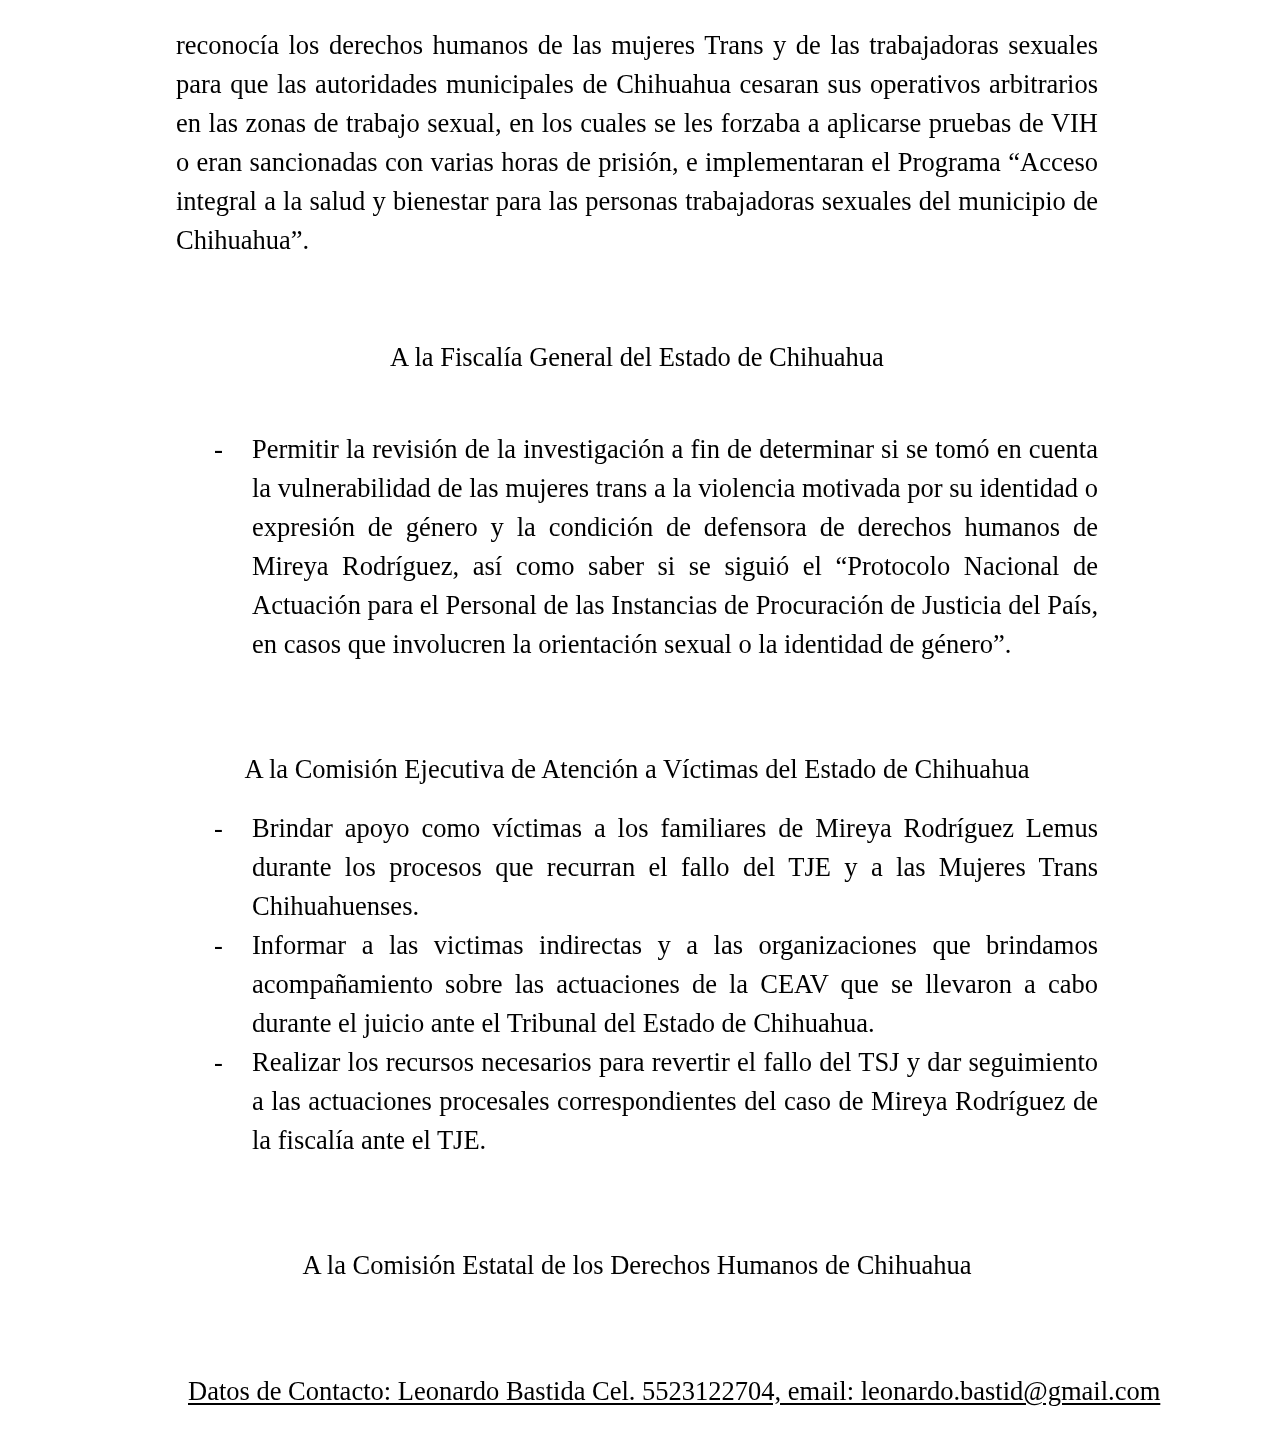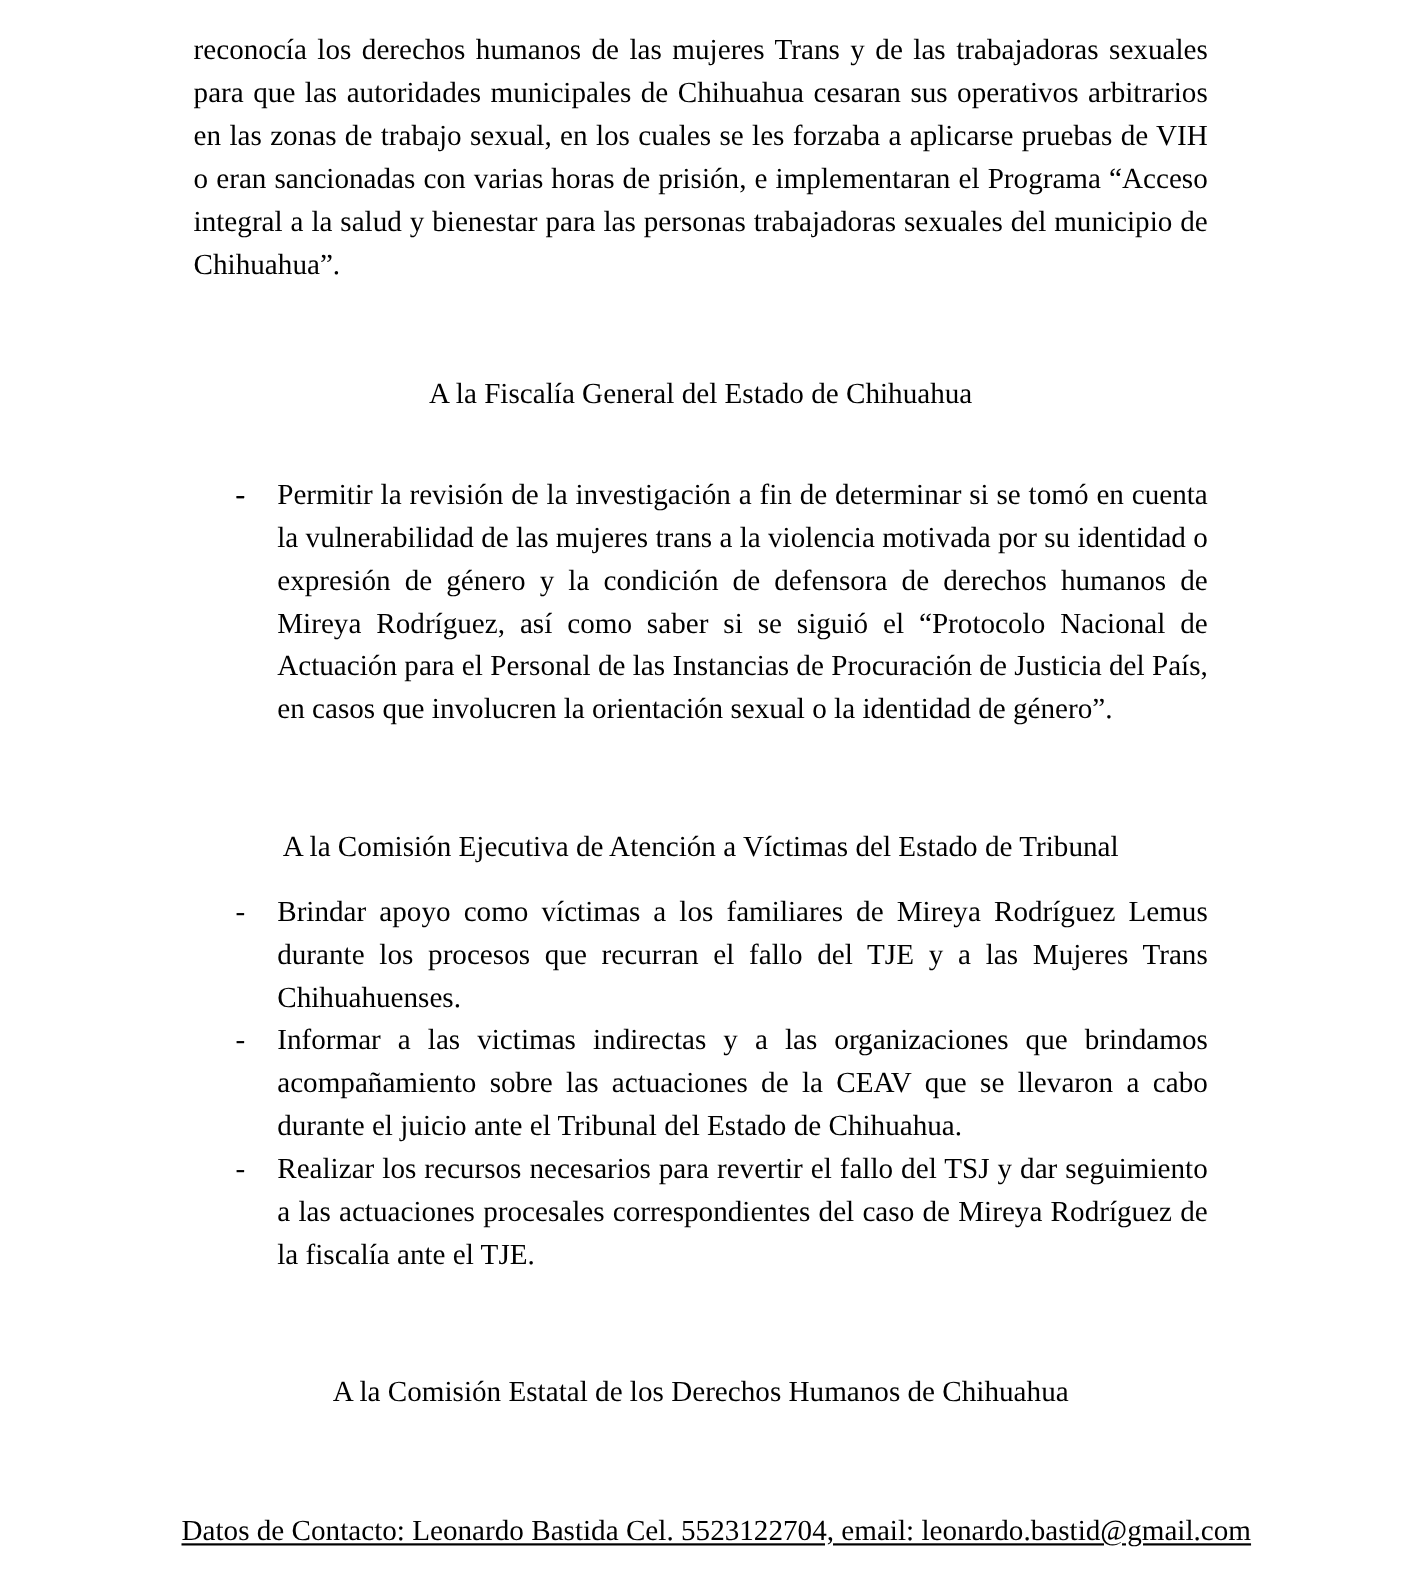--- a/index.html
+++ b/index.html
@@ -56,21 +56,21 @@
   }
   ul.bullets > li > .dash {
     position: absolute;
     left: 38px;
     top: 0;
     width: 14px;
     text-align: left;
   }
   .footer-line {
     position: absolute;
-    left: 165px;
+    left: 188px;
     top: 1372px;
     font-size: 26.5px;
     line-height: 39px;
     text-decoration: underline;
     text-underline-offset: 3px;
     white-space: nowrap;
     text-align: right;
   }
 </style>
 </head>
@@ -93,21 +93,21 @@
       <li>
         <span class="dash">-</span>
         <span>Permitir la revisión de la investigación a fin de determinar si se tomó en cuenta la vulnerabilidad de las mujeres trans a la violencia motivada por su identidad o expresión de género y la condición de defensora de derechos humanos  de Mireya Rodríguez, así como saber si se siguió el “Protocolo Nacional de Actuación para el Personal de las Instancias de Procuración de Justicia del País, en casos que involucren la orientación sexual o la identidad de género”.</span>
       </li>
     </ul>
   </div>
 
   <div class="gap-xl"></div>
 
   <div>
-    <div class="section-heading">A la Comisión Ejecutiva de Atención a Víctimas del Estado de Tribunal</div>
+    <div class="section-heading">A la Comisión Ejecutiva de Atención a Víctimas del Estado de Chihuahua</div>
     <div class="gap-sm"></div>
     <ul class="bullets">
       <li>
         <span class="dash">-</span>
         <span>Brindar apoyo como víctimas a los familiares de Mireya Rodríguez Lemus  durante los procesos que recurran el fallo del TJE y a las Mujeres Trans Chihuahuenses.</span>
       </li>
       <li>
         <span class="dash">-</span>
         <span>Informar a las victimas indirectas y a las organizaciones que brindamos acompañamiento sobre las actuaciones de la CEAV que se llevaron a cabo durante el juicio ante el Tribunal del Estado de Chihuahua.</span>
       </li>

